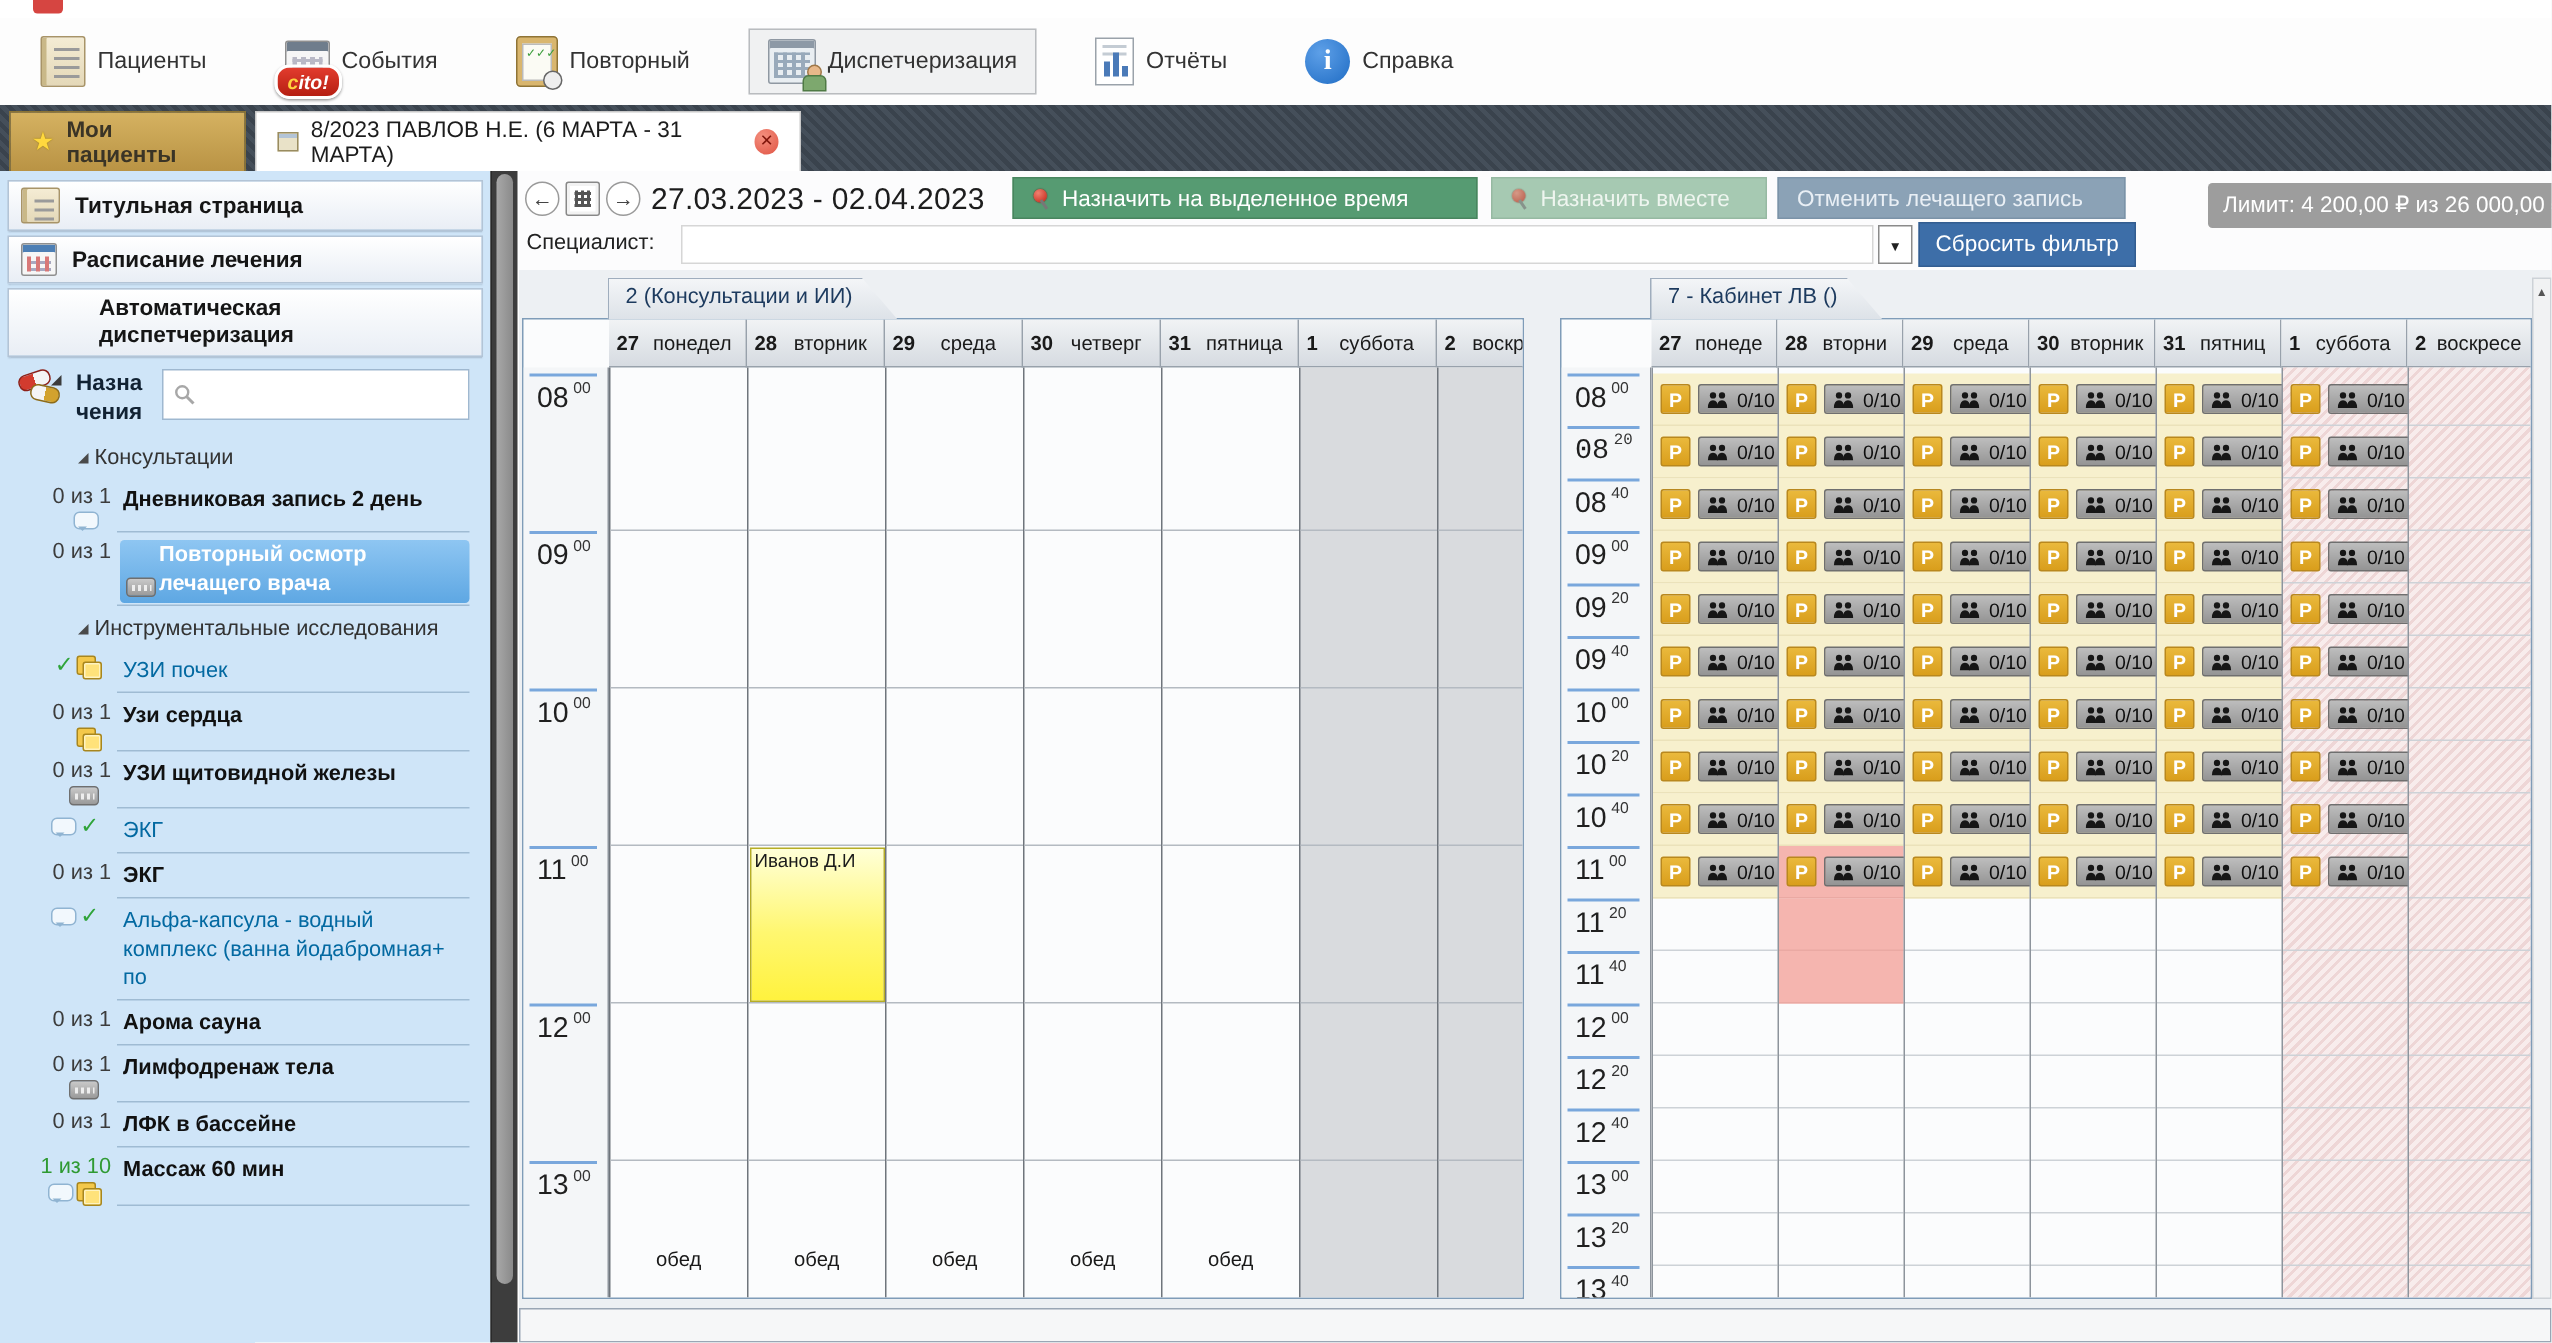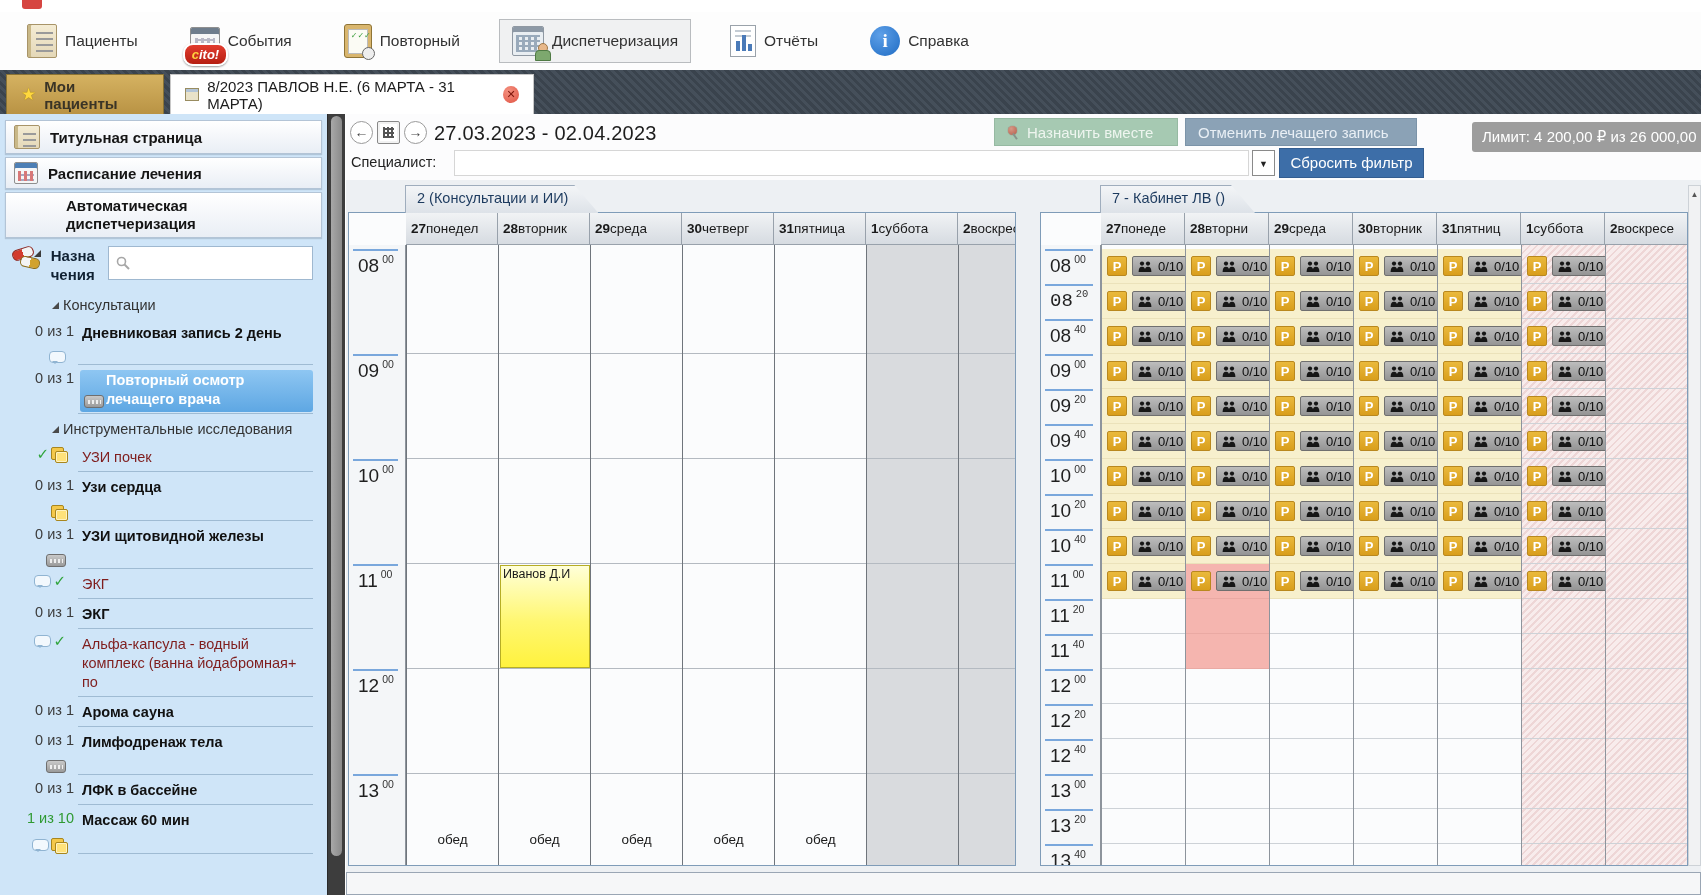--- a/index.html
+++ b/index.html
@@ -66,25 +66,25 @@
   .expander { width:0; height:0; border-left:7px solid transparent; border-bottom:7px solid #3c3c3c; transform:rotate(0deg); display:inline-block; margin:4px 4px 0 0; flex:none; }
   #assign-title { font-weight:bold; font-size:15px; color:#123; width:92px; line-height:19px; word-break:break-all; }
   #assign-search { flex:1; height:34px; background:#fff; border:1px solid #9fb8d0; display:flex; align-items:center; padding-left:6px; margin-right:8px; }
   #assign-search svg { opacity:.75; }
   #assign-search input { border:none; outline:none; flex:1; height:100%; font-size:14px; background:transparent; }
 
   .tree { padding-top:2px; }
   .tree-group-label { display:flex; align-items:flex-start; padding:6px 10px 4px 52px; font-size:14.5px; color:#333; line-height:18px; }
   .tree-group-label .expander { border-bottom-color:#4a4a4a; margin-top:6px; }
   .tree-item { display:flex; padding:5px 8px 2px 0; position:relative; }
-  .ti-gutter { width:80px; flex:none; display:flex; flex-direction:column; align-items:flex-end; padding-right:6px; gap:12px; }
+  .ti-gutter { width:80px; flex:none; display:flex; flex-direction:column; align-items:flex-end; padding-right:6px; gap:2px; }
   .ti-count { font-size:14.5px; color:#3c3c3c; white-space:nowrap; }
   .ti-count.green { color:#2f9a32; }
   .ti-icons { display:flex; gap:2px; align-items:center; padding-right:8px; }
-  .ti-label { flex:1; font-size:14.5px; line-height:19px; color:#7f1d1d; padding:1px 4px 3px 2px; }
+  .ti-label { flex:1; font-size:14.5px; line-height:19px; color:#0369a1; padding:1px 4px 3px 2px; }
   .ti-label.bold { font-weight:bold; color:#111; }
   .tree-item.selected .ti-label { background:linear-gradient(#8ec6f2,#5ea7e3); color:#fff; border-radius:3px; padding-left:26px; position:relative; margin-right:6px; }
   .tree-item.selected .sel-icon { position:absolute; left:4px; bottom:4px; }
   .tree-item .divider { position:absolute; left:78px; right:14px; bottom:0; height:1px; background:#9fbbd3; }
   .icn-check { color:#2fa43a; font-weight:bold; font-size:15px; line-height:14px; }
   .icn-comment { width:17px; height:12px; background:#f2f8fd; border:1.5px solid #90b4d2; border-radius:4px; position:relative; display:inline-block; }
   .icn-comment:after { content:""; position:absolute; left:2px; bottom:-5px; border:3px solid transparent; border-top-color:#90b4d2; }
   .icn-coins { width:15px; height:14px; position:relative; display:inline-block; }
   .icn-coins:before { content:""; position:absolute; left:0; top:0; width:11px; height:11px; border-radius:2px; background:#f4c84a; border:1px solid #a8861e; }
   .icn-coins:after { content:""; position:absolute; left:4px; top:4px; width:11px; height:10px; border-radius:2px; background:#ffe27a; border:1px solid #a8861e; box-shadow:inset 0 0 0 1px #fff3c0; }
@@ -118,21 +118,21 @@
   #btn-filter { position:absolute; left:933px; top:34px; width:145px; height:30px; background:#3d6ea8; border:1px solid #335d90; color:#fff; font-size:15px; text-align:center; line-height:28px; }
 
   
   .grid-wrap { position:absolute; top:71px; height:681px; }
   #grid-left { left:2px; width:668px; }
   #grid-right { left:694px; width:648px; }
   .grid-tab { position:absolute; top:0; height:28px; line-height:27px; background:linear-gradient(#f4f6f8,#dde2e8); color:#1c3a5e; font-size:14.5px; padding:0 30px 0 12px; clip-path:polygon(0 0, calc(100% - 24px) 0, 100% 100%, 0 100%); box-shadow:inset 1px 1px 0 #9fadbd; z-index:3; white-space:nowrap; }
   .grid-box { position:absolute; left:0; right:0; top:27px; bottom:0; background:#fbfcfd; border:1px solid #7f9cb8; overflow:hidden; }
   .day-hdr { position:absolute; top:0; height:32px; display:flex; align-items:center; background:linear-gradient(#f1f3f5,#d6dbe1); border-right:1px solid #98a1ab; border-bottom:1px solid #98a1ab; font-size:13.5px; color:#1a1a1a; overflow:hidden; white-space:nowrap; }
   .day-hdr b { margin-left:5px; }
-  .day-hdr span { flex:1; overflow:hidden; }
+  .day-hdr span { flex:1; text-align:center; overflow:hidden; }
   .timecol { position:absolute; left:0; top:32px; bottom:0; background:#f4f6f8; border-right:1px solid #8d949c; }
   .trow { position:absolute; left:0; right:0; }
   .trow .tick { position:absolute; left:4px; top:0; height:2px; background:#79a7dc; }
   .trow .tlabel { position:absolute; left:9px; top:4px; font-size:19px; color:#1f1f1f; }
   .trow .tlabel .m { font-size:10.5px; vertical-align:9px; margin-left:3px; color:#333; }
   .gbody { position:absolute; top:32px; left:0; right:0; bottom:0; }
   .gcol { position:absolute; top:0; bottom:0; border-left:1px solid #6f757c; }
   .gcell { position:absolute; left:0; right:0; }
   .gcell.hourline { border-bottom:1px solid #b4bac1; }
   .gcell.slotline { border-bottom:1px solid #cdd2d7; }
@@ -381,20 +381,24 @@
 
   <div id="content">
     <div id="ctl-rows">
       <div class="navbtn" id="nav-prev">←</div>
       <div class="navbtn sq" id="nav-cal">
           <i></i>
         </div>
       <div class="navbtn" id="nav-next">→</div>
       <div id="date-range">27.03.2023 - 02.04.2023</div>
 
+      <div class="actbtn" id="btn-assign-time">
+        <span class="pin"></span>
+        <span>Назначить на выделенное время</span>
+      </div>
       <div class="actbtn" id="btn-assign-together">
         <span class="pin dim"></span>
         <span>Назначить вместе</span>
       </div>
       <div class="actbtn" id="btn-cancel">
         <span>Отменить лечащего запись</span>
       </div>
       <div id="limit-badge">Лимит: 4 200,00 ₽ из 26 000,00 ₽</div>
 
       <div id="spec-label">Специалист:</div>

